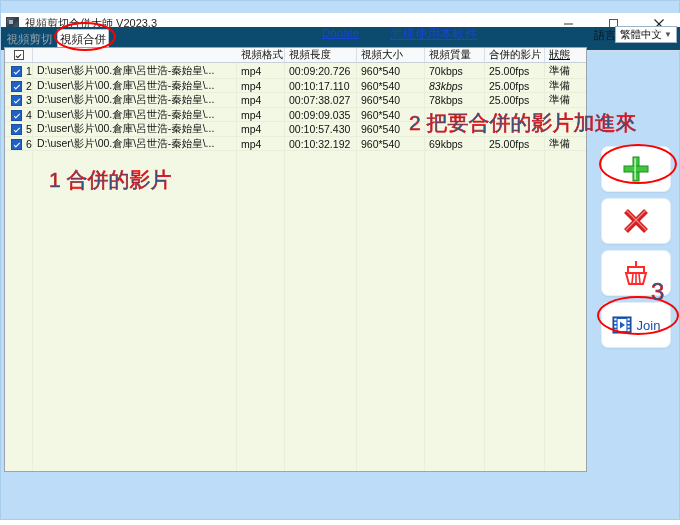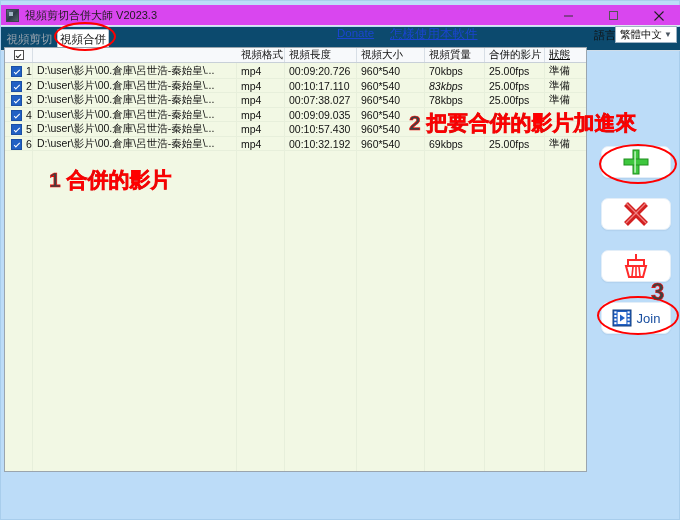--- a/index.html
+++ b/index.html
@@ -25,24 +25,24 @@
     width: 680px;
     height: 520px;
     background: #bcdcf8;
     border: 1px solid #a8cdec;
     box-sizing: border-box;
   }
 
   
   .titlebar {
     position: absolute;
-    left: 0; top: 4px;
+    left: 0; top: 12px;
     width: 680px;
     height: 21px;
-    background: #d946ef;
+    background: #ffffff;
     border-bottom: 1px solid #dfe6ed;
     box-sizing: border-box;
     display: flex;
     align-items: center;
   }
   .title-icon {
     width: 13px; height: 13px;
     margin-left: 5px;
     margin-right: 6px;
     background: linear-gradient(135deg,#5a6b7d 0%,#2e3c49 50%,#55666f 100%);
@@ -116,21 +116,21 @@
     border-radius: 2px 2px 0 0;
   }
   .link {
     position: absolute;
     font-size: 11.5px;
     color: #1a45d0;
     text-decoration: underline;
     white-space: nowrap;
     cursor: pointer;
   }
-  .link-donate { left: 336px; top: 26px; }
+  .link-donate { left: 321px; top: 26px; }
   .link-howto  { left: 389px; top: 25px; font-size: 12.5px; }
   .lang-label {
     position: absolute;
     left: 593px; top: 27px;
     font-size: 11px;
     color: #111;
   }
   .lang-select {
     position: absolute;
     left: 614px; top: 25px;
@@ -255,21 +255,21 @@
     position: absolute;
     top: 0; bottom: 0;
     width: 1px;
     background: #e7efdb;
   }
 
   
   .sidebtn {
     position: absolute;
     left: 600px;
-    width: 70px; height: 32px;
+    width: 70px; height: 46px;
     background: #ffffff;
     border: 1px solid #e3eef8;
     border-radius: 7px;
     box-sizing: border-box;
     display: flex;
     align-items: center;
     justify-content: center;
     box-shadow: 0 1px 1px rgba(120,150,180,0.16);
   }
   .join-inner {
@@ -279,22 +279,22 @@
   }
   .join-text {
     font-size: 13px;
     color: #1a4fa0;
     font-family: "Liberation Sans", sans-serif;
   }
 
   
   .anno {
     position: absolute;
-    color: #404040;
-    font-weight: bold;
+    color: #0369a1;
+    font-weight: normal;
     white-space: nowrap;
     pointer-events: none;
     -webkit-text-stroke: 0.6px #ff0000;
   }
   .anno-1 {
     left: 48px; top: 165px;
     font-size: 21px;
   }
   .anno-2 {
     left: 408px; top: 108px;

